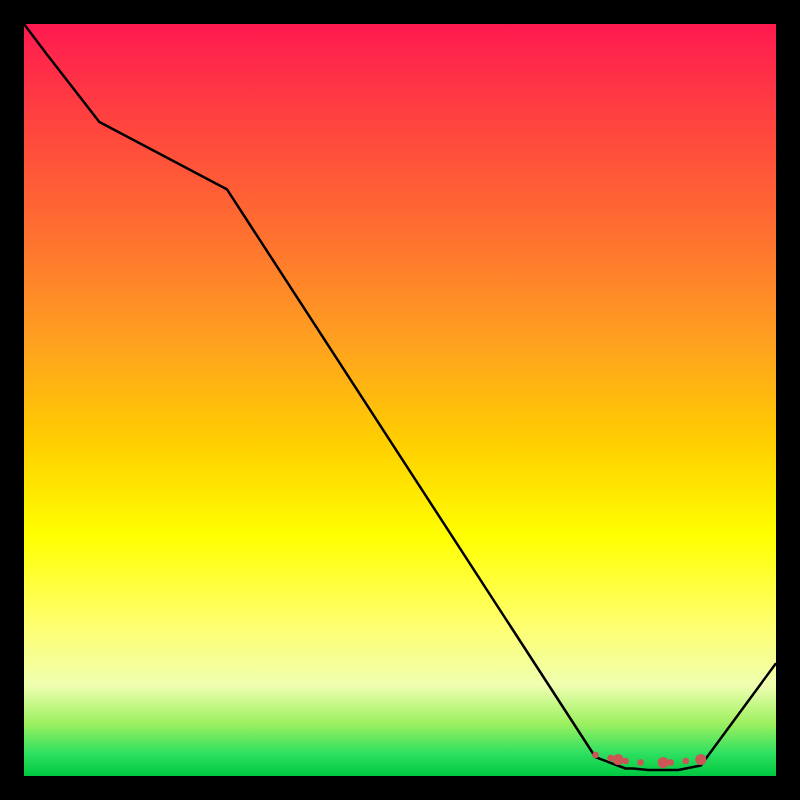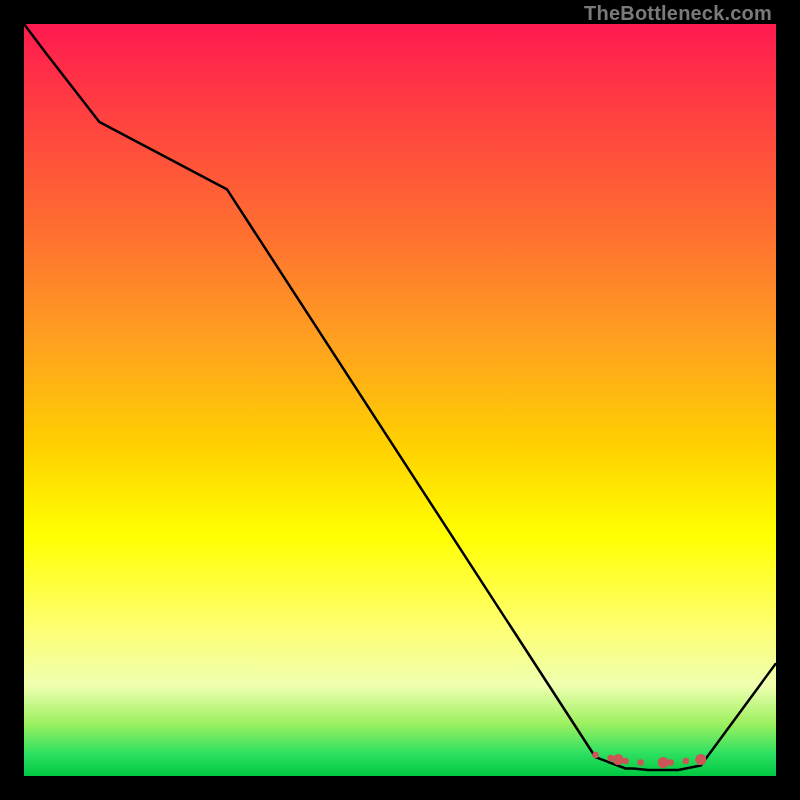--- a/index.html
+++ b/index.html
@@ -71,14 +71,13 @@
         <circle cx="618.1" cy="759.5" r="5.5" fill="#cc5555"></circle>
         <circle cx="625.6" cy="761.0" r="3.2" fill="#cc5555"></circle>
         <circle cx="640.6" cy="762.5" r="3.2" fill="#cc5555"></circle>
         <circle cx="663.2" cy="762.5" r="5.5" fill="#cc5555"></circle>
         <circle cx="670.7" cy="762.5" r="3.2" fill="#cc5555"></circle>
         <circle cx="685.8" cy="761.0" r="3.2" fill="#cc5555"></circle>
         <circle cx="700.8" cy="759.5" r="5.5" fill="#cc5555"></circle>
       </g>
   </svg>
 
-  <div class="watermark">TheBottleneck.com</div>
 </div>
 
 </body></html>

